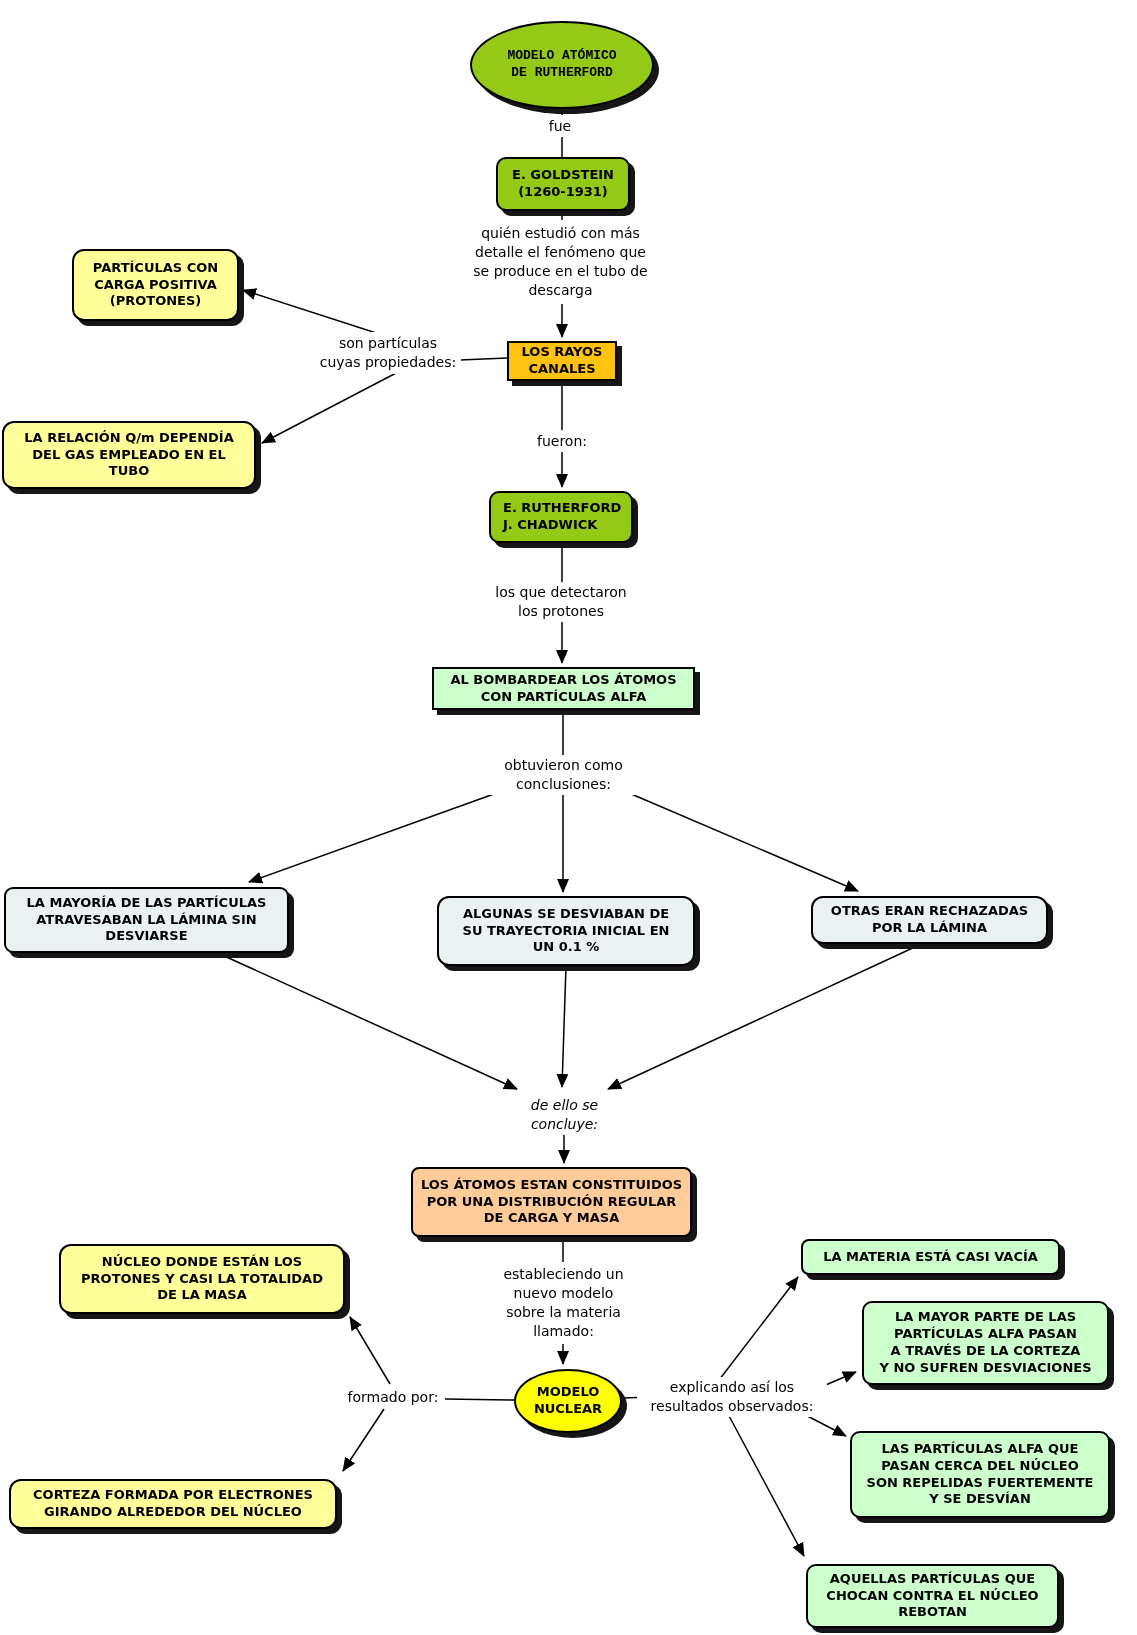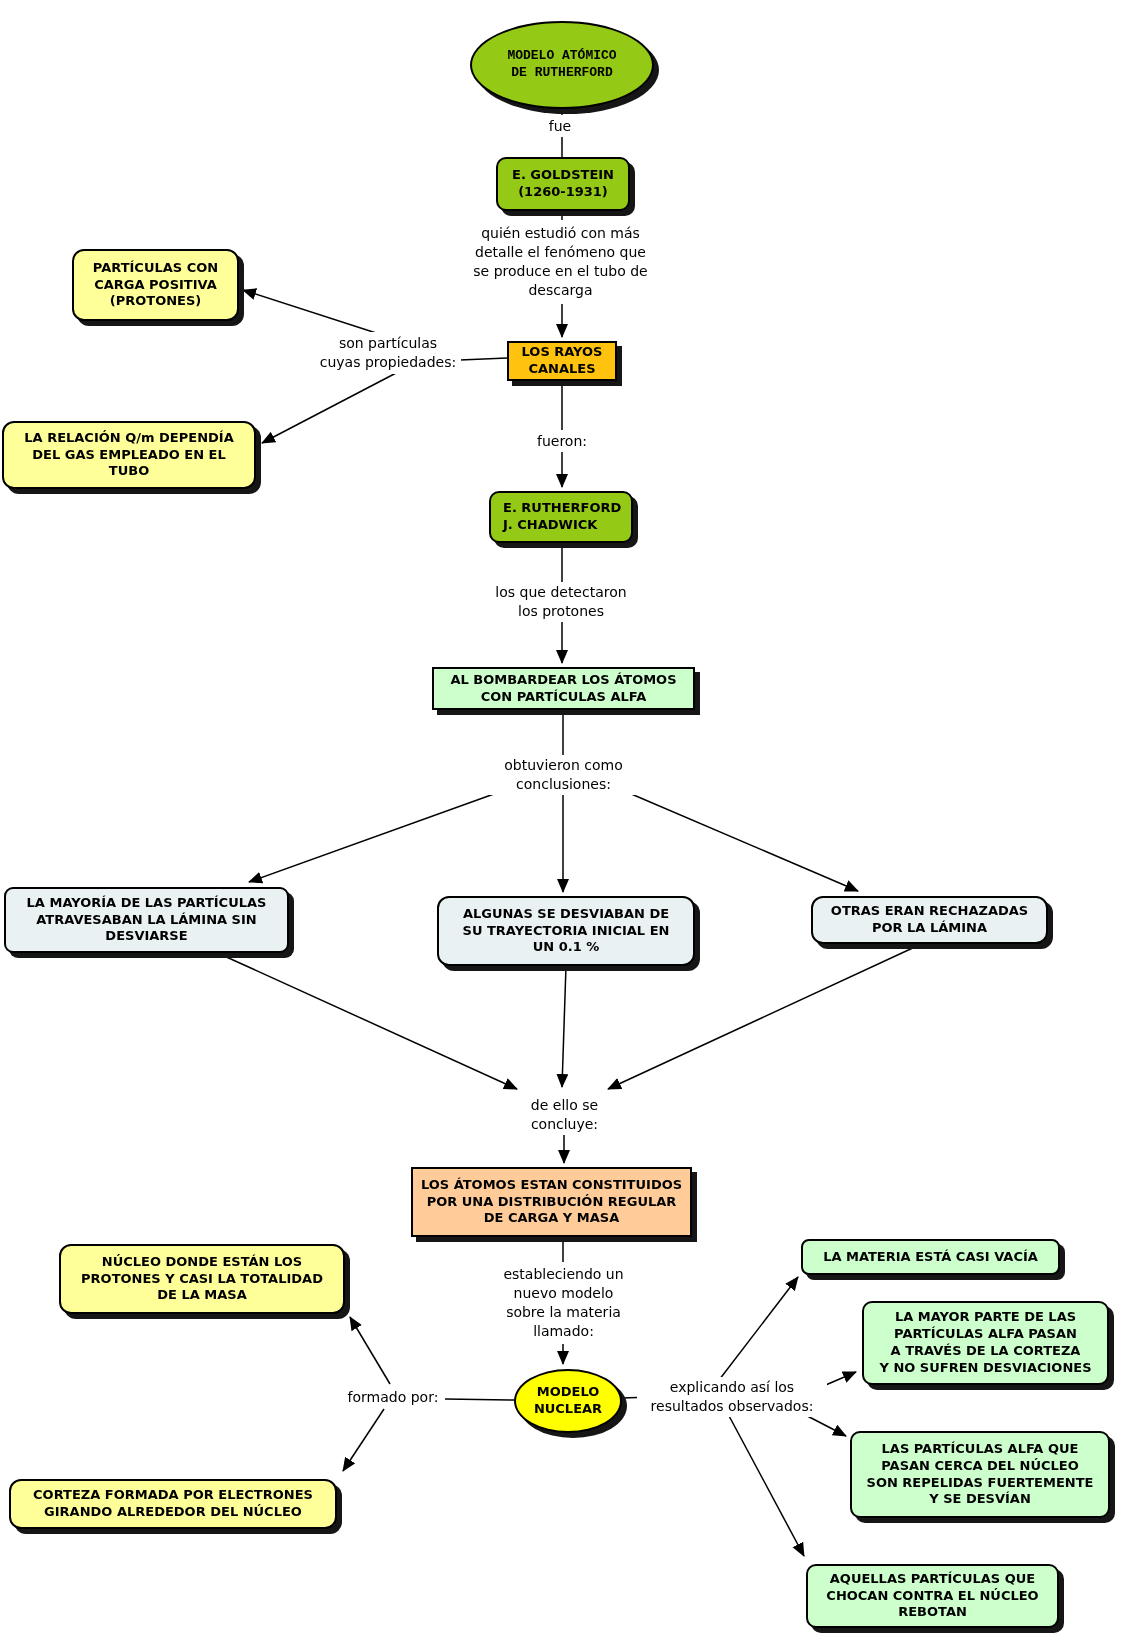--- a/index.html
+++ b/index.html
@@ -28,36 +28,36 @@
   #n-root{left:470px;top:21px;width:184px;height:88px;font-family:Liberation Mono, monospace;}
   #n-goldstein{left:496px;top:157px;width:134px;height:54px;border-radius:10px;}
   #n-rayos{left:507px;top:341px;width:110px;height:40px;}
   #n-protones{left:72px;top:249px;width:167px;height:72px;}
   #n-relacion{left:2px;top:421px;width:254px;height:68px;}
   #n-rutherchad{left:489px;top:491px;width:144px;height:52px;border-radius:10px;}
   #n-bombardear{left:432px;top:667px;width:263px;height:43px;}
   #n-mayoria{left:4px;top:887px;width:285px;height:66px;border-radius:9px;}
   #n-algunas{left:437px;top:896px;width:258px;height:70px;}
   #n-otras{left:811px;top:896px;width:237px;height:48px;}
-  #n-atomos{left:411px;top:1167px;width:281px;height:70px;border-radius:0;}
+  #n-atomos{left:411px;top:1167px;width:281px;height:70px;border-radius:8px;}
   #n-nucleo{left:59px;top:1244px;width:286px;height:70px;}
   #n-corteza{left:9px;top:1479px;width:328px;height:50px;}
   #n-modelonuclear{left:514px;top:1369px;width:108px;height:64px;}
   #n-materia{left:801px;top:1239px;width:259px;height:36px;border-radius:8px;}
   #n-mayorparte{left:862px;top:1301px;width:247px;height:84px;border-radius:10px;}
   #n-repelidas{left:850px;top:1431px;width:260px;height:87px;border-radius:10px;}
   #n-rebotan{left:806px;top:1564px;width:253px;height:64px;border-radius:10px;}
   
   #l-fue{left:538px;top:115px;width:44px;height:22px;}
   #l-quien{left:458px;top:220px;width:205px;height:84px;}
   #l-sonpart{left:315px;top:332px;width:146px;height:42px;}
   #l-fueron{left:530px;top:430px;width:64px;height:22px;}
   #l-detect{left:478px;top:582px;width:166px;height:40px;}
   #l-obtuv{left:486px;top:755px;width:155px;height:40px;}
-  #l-deello{left:512px;top:1095px;width:105px;height:40px;}
+  #l-deello{left:512px;top:1095px;width:105px;height:40px;font-style:italic;}
   #l-establ{left:486px;top:1262px;width:155px;height:82px;}
   #l-formado{left:342px;top:1386px;width:102px;height:22px;}
   #l-explic{left:637px;top:1377px;width:190px;height:40px;}
 </style>
 </head>
 <body>
 
 <div id="cmap">
 
   <svg id="wires" viewBox="0 0 1137 1635" xmlns="http://www.w3.org/2000/svg">

